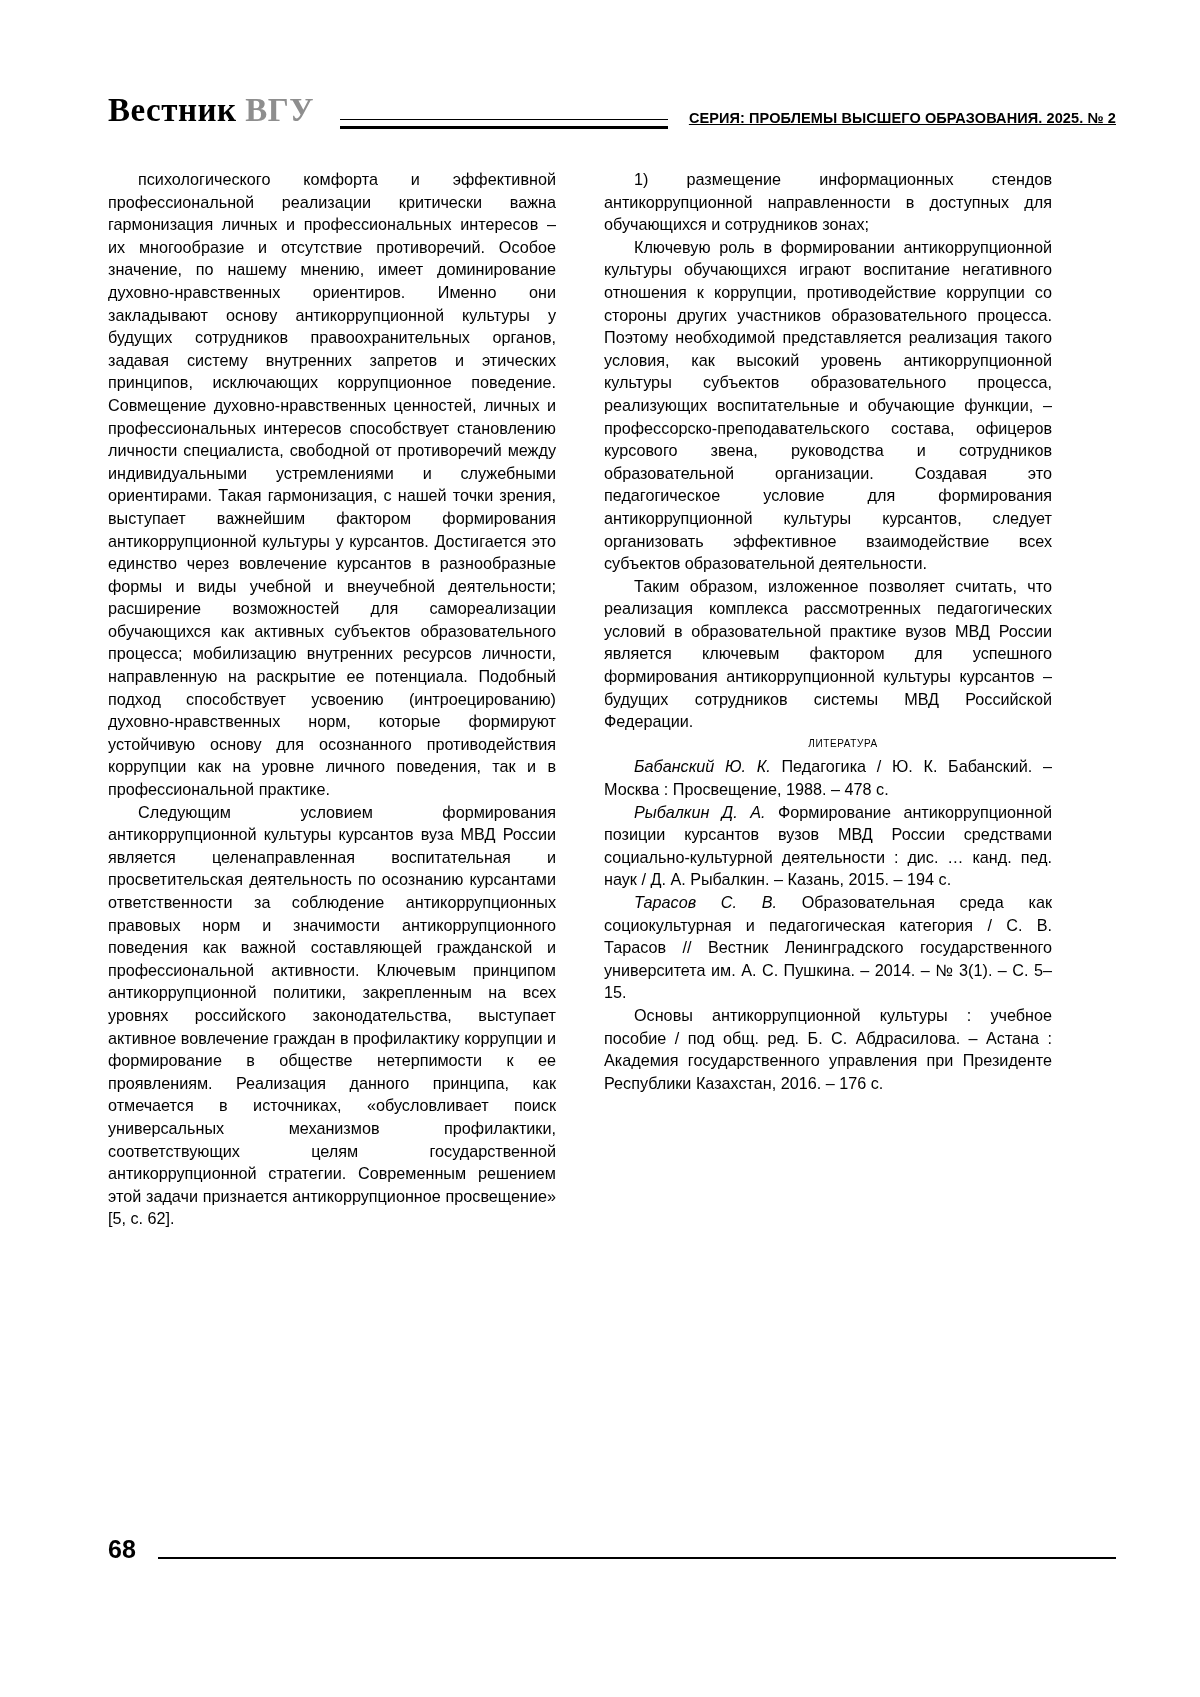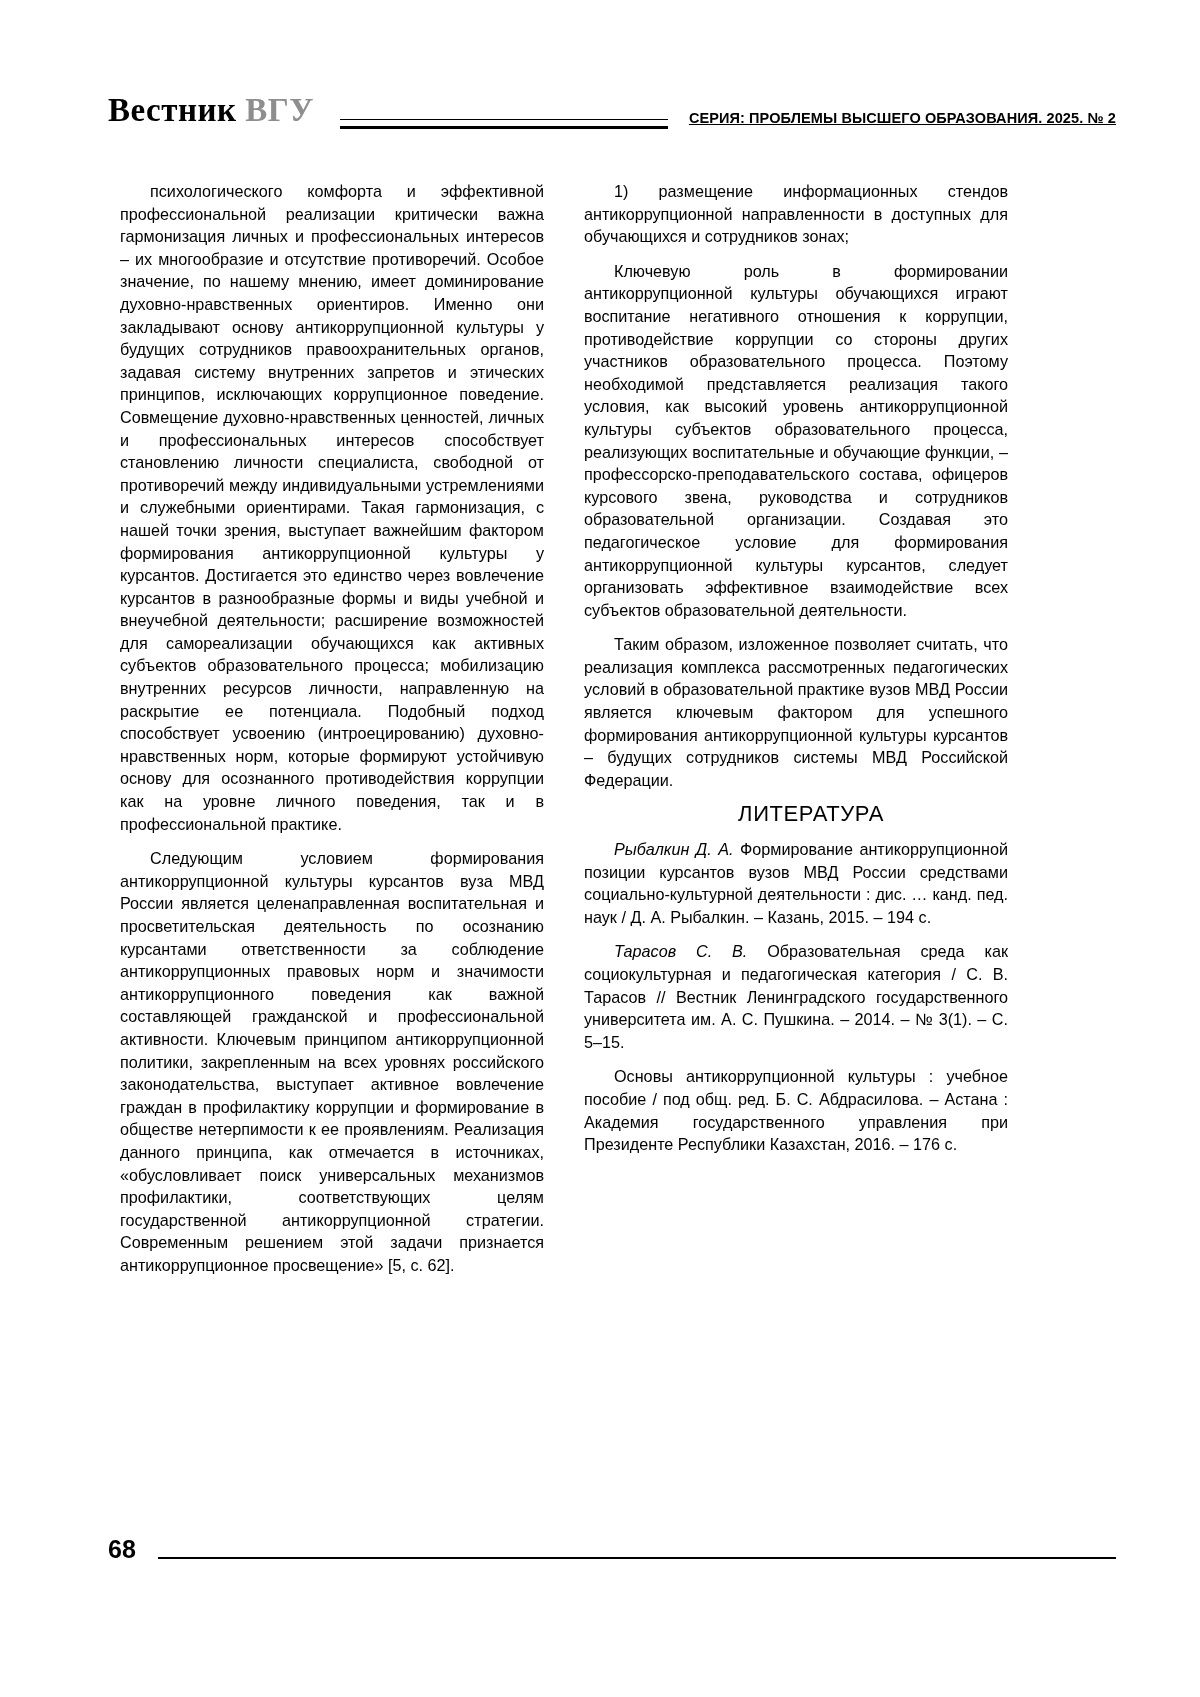--- a/index.html
+++ b/index.html
@@ -78,32 +78,32 @@
     position: absolute;
     top: 168px;
     width: 448px;
     font-size: 16.2px;
     line-height: 22.6px;
     text-align: justify;
     text-justify: inter-word;
     hyphens: manual;
   }
   .col-left { left: 108px; }
-  .col-right { left: 572px; }
+  .col-right { left: 604px; }
 
   .col p {
-    margin: 12px;
+    margin: 0;
     text-indent: 30px;
   }
 
   .lit-title {
     text-align: center;
     margin-top: 20px;
     margin-bottom: 6px;
-    font-size: 22px;
+    font-size: 10px;
     letter-spacing: 0.6px;
     text-indent: 0;
   }
   .ref {
     margin: 0;
     text-indent: 30px;
     text-align: justify;
   }
   .ref .au {
     font-style: italic;
@@ -153,20 +153,21 @@
     <p>Следующим условием формирования антикоррупционной культуры курсантов вуза МВД России является целенаправленная воспитательная и просветительская деятельность по осознанию курсантами ответственности за соблюдение антикоррупционных правовых норм и значимости антикоррупционного поведения как важной составляющей гражданской и профессиональной активности. Ключевым принципом антикоррупционной политики, закрепленным на всех уровнях российского законодательства, выступает активное вовлечение граждан в профилактику коррупции и формирование в обществе нетерпимости к ее проявлениям. Реализация данного принципа, как отмечается в источниках, «обусловливает поиск универсальных механизмов профилактики, соответствующих целям государственной антикоррупционной стратегии. Современным решением этой задачи признается антикоррупционное просвещение» [5, с. 62].</p>
   </div>
 
   <div class="col col-right">
     <p>1) размещение информационных стендов антикоррупционной направленности в доступных для обучающихся и сотрудников зонах;</p>
     <p>Ключевую роль в формировании антикоррупционной культуры обучающихся играют воспитание негативного отношения к коррупции, противодействие коррупции со стороны других участников образовательного процесса. Поэтому необходимой представляется реализация такого условия, как высокий уровень антикоррупционной культуры субъектов образовательного процесса, реализующих воспитательные и обучающие функции, – профессорско-преподавательского состава, офицеров курсового звена, руководства и сотрудников образовательной организации. Создавая это педагогическое условие для формирования антикоррупционной культуры курсантов, следует организовать эффективное взаимодействие всех субъектов образовательной деятельности.</p>
     <p>Таким образом, изложенное позволяет считать, что реализация комплекса рассмотренных педагогических условий в образовательной практике вузов МВД России является ключевым фактором для успешного формирования антикоррупционной культуры курсантов – будущих сотрудников системы МВД Российской Федерации.</p>
 
     <p class="lit-title">ЛИТЕРАТУРА</p>
 
+    <p class="ref"><span class="au">Бабанский Ю. К.</span><span> Педагогика / Ю. К. Бабанский. – Москва : Просвещение, 1988. – 478 с.</span></p>
     <p class="ref"><span class="au">Рыбалкин Д. А.</span><span> Формирование антикоррупционной позиции курсантов вузов МВД России средствами социально-культурной деятельности : дис. … канд. пед. наук / Д. А. Рыбалкин. – Казань, 2015. – 194 с.</span></p>
     <p class="ref"><span class="au">Тарасов С. В.</span><span> Образовательная среда как социокультурная и педагогическая категория / С. В. Тарасов // Вестник Ленинградского государственного университета им. А. С. Пушкина. – 2014. – № 3(1). – С. 5–15.</span></p>
     <p class="ref"><span>Основы антикоррупционной культуры : учебное пособие / под общ. ред. Б. С. Абдрасилова. – Астана : Академия государственного управления при Президенте Республики Казахстан, 2016. – 176 с.</span></p>
   </div>
 
   <div class="footer">
     <div class="page-number">68</div>
     <div class="footer-rule"></div>
   </div>
 

